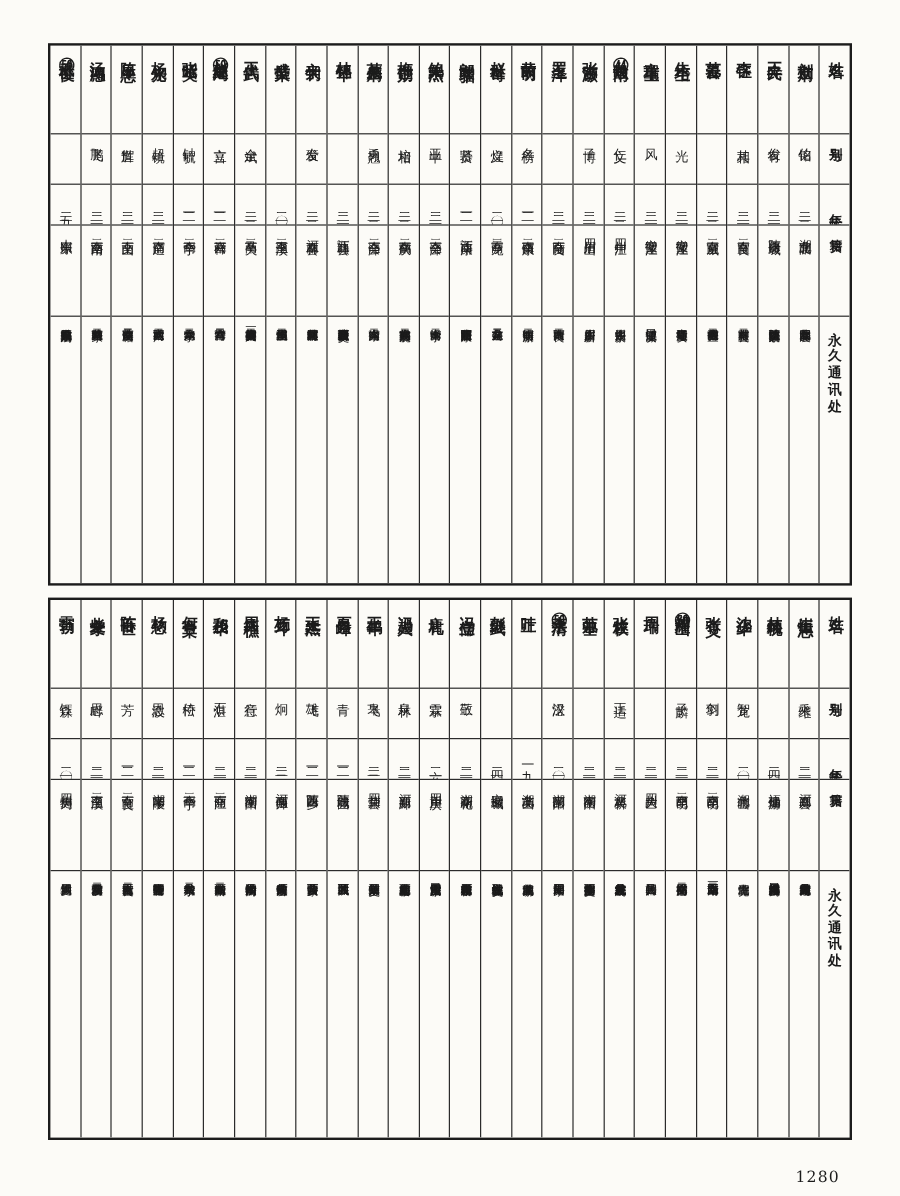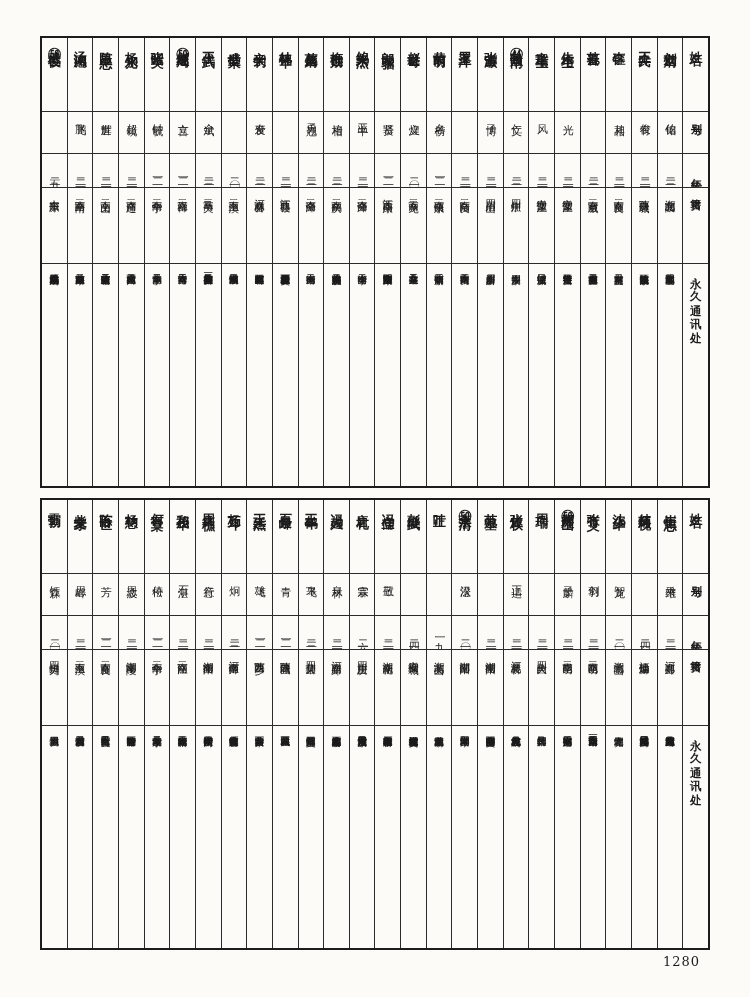--- a/index.html
+++ b/index.html
@@ -60,21 +60,21 @@
   .t-age    { font-size: 11px; letter-spacing: 2px; }
   .t-origin { font-size: 10.5px; letter-spacing: 1px; }
   .t-addr   { font-size: 9.5px; line-height: 12px; letter-spacing: 0; }
 
   .hdr .vt { font-weight: 700; }
   .hdr-spread { letter-spacing: 14px; font-size: 11.5px; }
 
   .pageno {
     position: absolute;
     right: 50px;
-    bottom: 28px;
+    bottom: 8px;
     font-size: 13px;
     letter-spacing: 1px;
   }
 </style>
 </head>
 <body>
 
 <div class="page">
 
   <div class="rtable" id="table-top">

